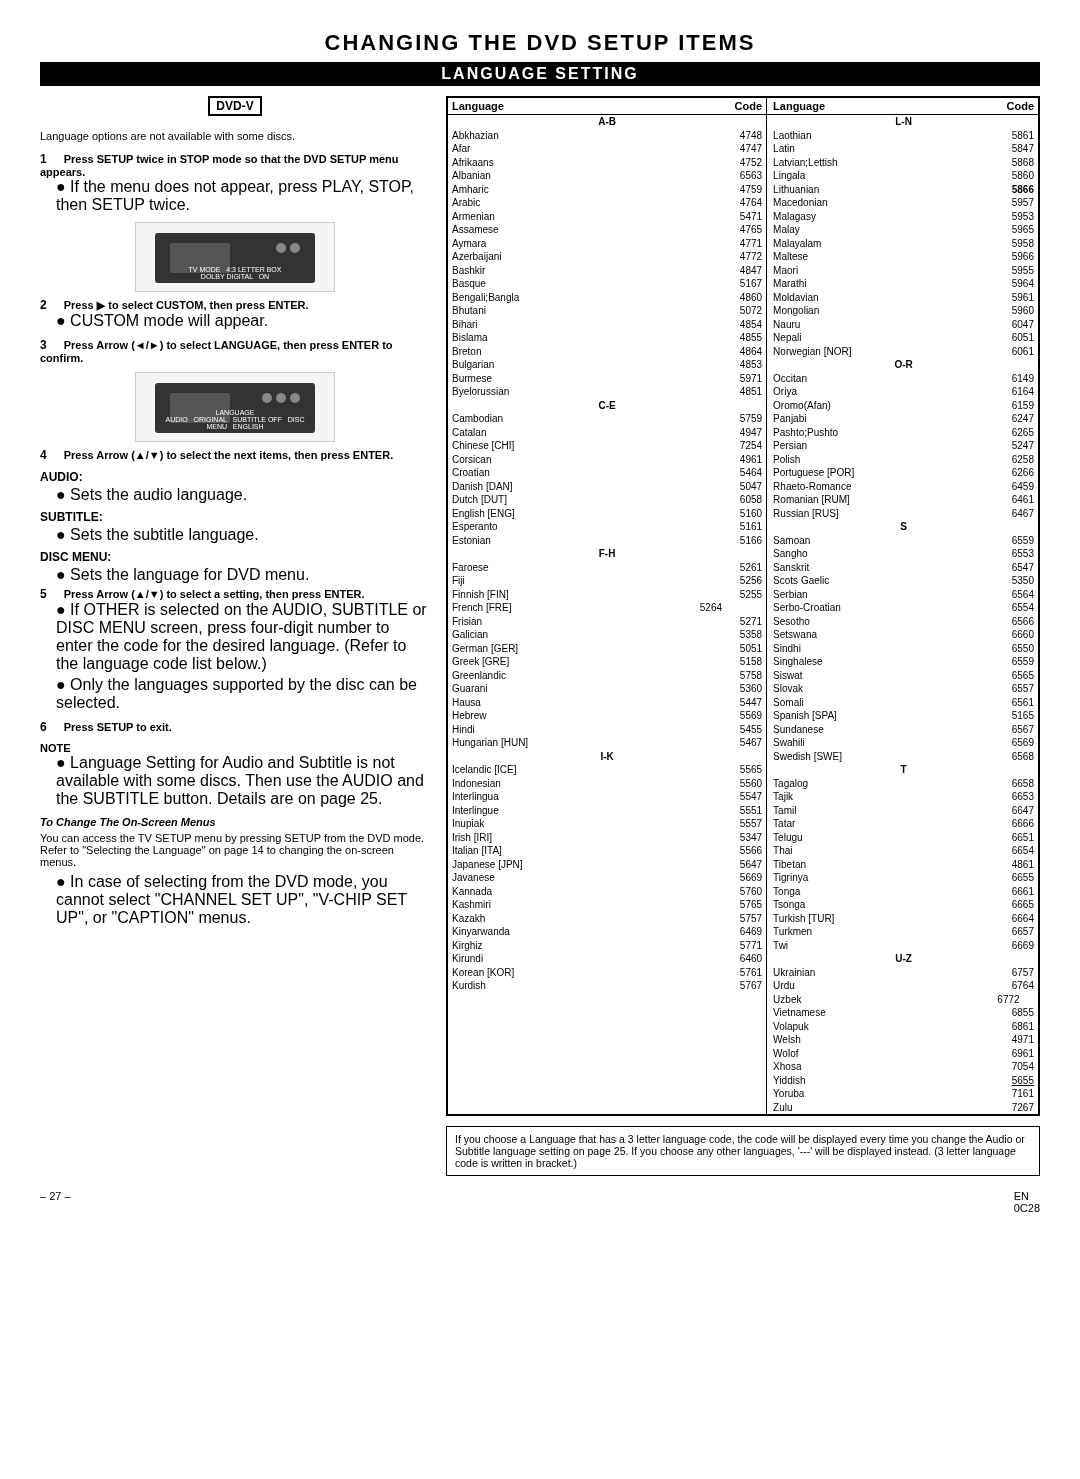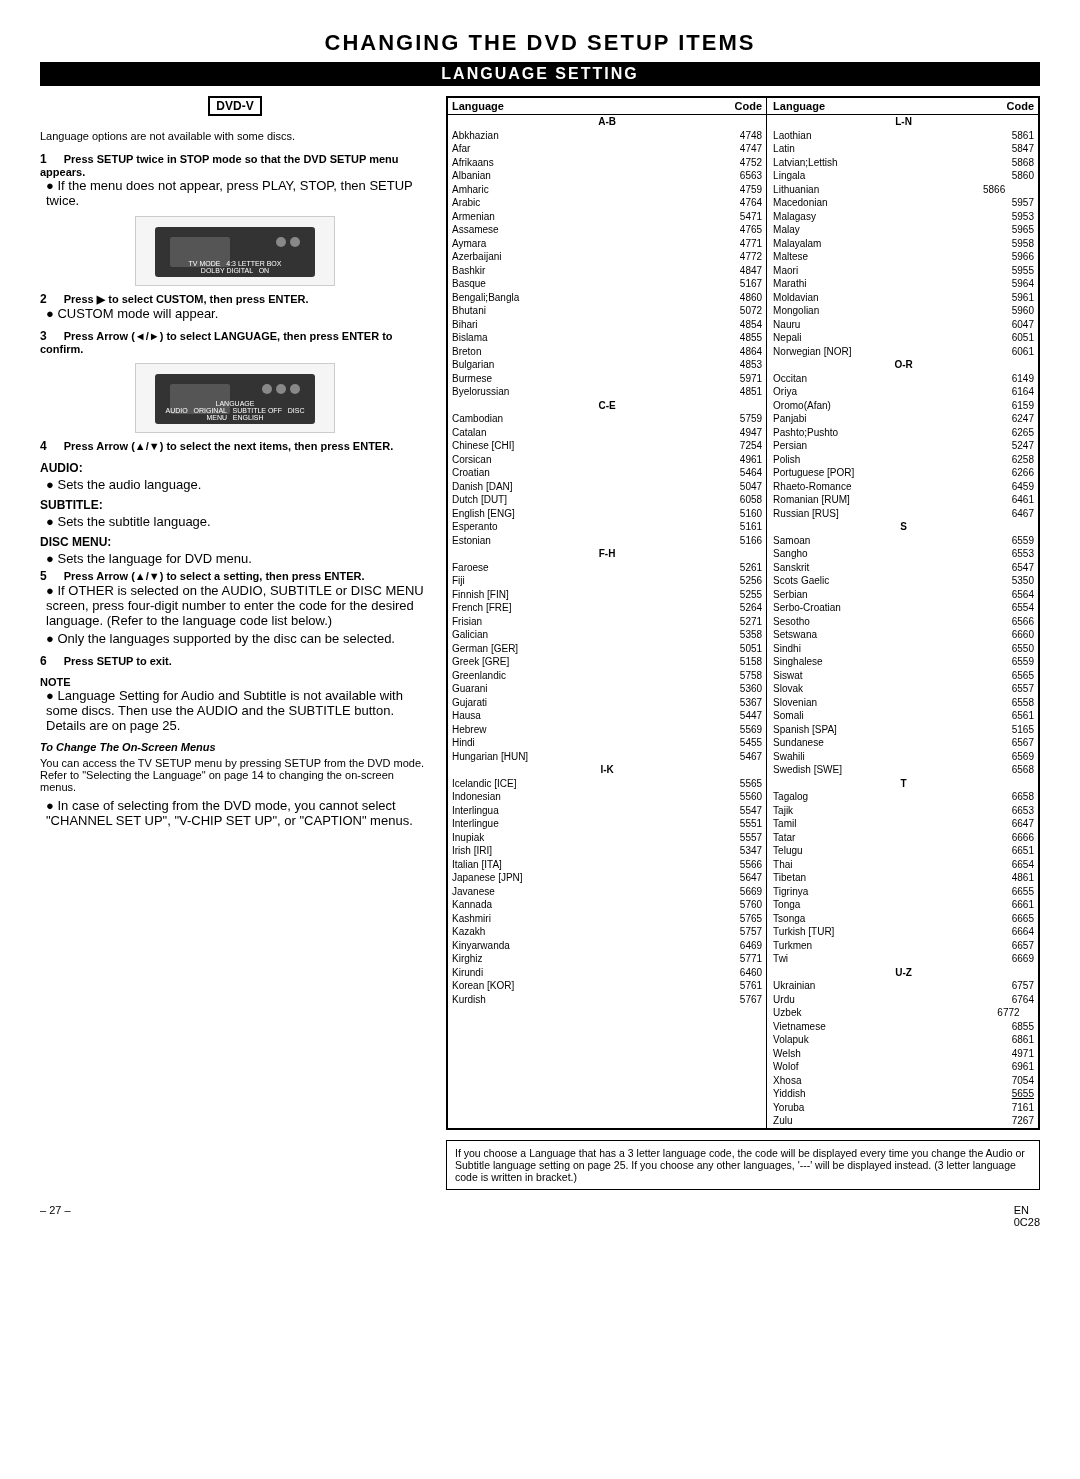--- a/index.html
+++ b/index.html
@@ -60,22 +60,22 @@
       font-weight: bold;
       font-size: 12px;
     }
     .step-text {
       font-size: 11px;
       font-weight: bold;
       margin-left: 14px;
       display: inline;
     }
     .bullet {
-      font-size: 13px;
-      margin-left: 6px;
+      font-size: 16px;
+      margin-left: 16px;
       margin-bottom: 3px;
     }
     .bullet::before { content: "● "; }
     .device-img {
       border: 1px solid #ccc;
       background: #f5f5f5;
       width: 200px;
       height: 70px;
       margin: 6px auto;
       display: block;
@@ -317,21 +317,21 @@
             <tr>
               <td>Albanian</td>
               <td style="text-align: right;">6563</td>
               <td style="border-left: 1px solid rgb(0, 0, 0); padding-left: 6px;">Lingala</td>
               <td style="text-align: right;">5860</td>
             </tr>
             <tr>
               <td>Amharic</td>
               <td style="text-align: right;">4759</td>
               <td style="border-left: 1px solid rgb(0, 0, 0); padding-left: 6px;">Lithuanian</td>
-              <td style="text-align: left;">5866</td>
+              <td style="text-align: right; font-weight: bold;">5866</td>
             </tr>
             <tr>
               <td>Arabic</td>
               <td style="text-align: right;">4764</td>
               <td style="border-left: 1px solid rgb(0, 0, 0); padding-left: 6px;">Macedonian</td>
               <td style="text-align: right;">5957</td>
             </tr>
             <tr>
               <td>Armenian</td>
               <td style="text-align: right;">5471</td>
@@ -497,21 +497,21 @@
               <td style="text-align: right;">5350</td>
             </tr>
             <tr>
               <td>Finnish [FIN]</td>
               <td style="text-align: right;">5255</td>
               <td style="border-left: 1px solid rgb(0, 0, 0); padding-left: 6px;">Serbian</td>
               <td style="text-align: right;">6564</td>
             </tr>
             <tr>
               <td>French [FRE]</td>
-              <td style="text-align: right;">5264</td>
+              <td style="">5264</td>
               <td style="border-left: 1px solid rgb(0, 0, 0); padding-left: 6px;">Serbo-Croatian</td>
               <td style="text-align: right;">6554</td>
             </tr>
             <tr>
               <td>Frisian</td>
               <td style="text-align: right;">5271</td>
               <td style="border-left: 1px solid rgb(0, 0, 0); padding-left: 6px;">Sesotho</td>
               <td style="text-align: right;">6566</td>
             </tr>
             <tr>
@@ -538,26 +538,20 @@
               <td style="border-left: 1px solid rgb(0, 0, 0); padding-left: 6px;">Siswat</td>
               <td style="text-align: right;">6565</td>
             </tr>
             <tr>
               <td>Guarani</td>
               <td style="text-align: right;">5360</td>
               <td style="border-left: 1px solid rgb(0, 0, 0); padding-left: 6px;">Slovak</td>
               <td style="text-align: right;">6557</td>
             </tr>
             <tr>
-              <td>Gujarati</td>
-              <td style="text-align: right;">5367</td>
-              <td style="border-left: 1px solid rgb(0, 0, 0); padding-left: 6px;">Slovenian</td>
-              <td style="text-align: right;">6558</td>
-            </tr>
-            <tr>
               <td>Hausa</td>
               <td style="text-align: right;">5447</td>
               <td style="border-left: 1px solid rgb(0, 0, 0); padding-left: 6px;">Somali</td>
               <td style="text-align: right;">6561</td>
             </tr>
             <tr>
               <td>Hebrew</td>
               <td style="text-align: right;">5569</td>
               <td style="border-left: 1px solid rgb(0, 0, 0); padding-left: 6px;">Spanish [SPA]</td>
               <td style="text-align: right;">5165</td>

